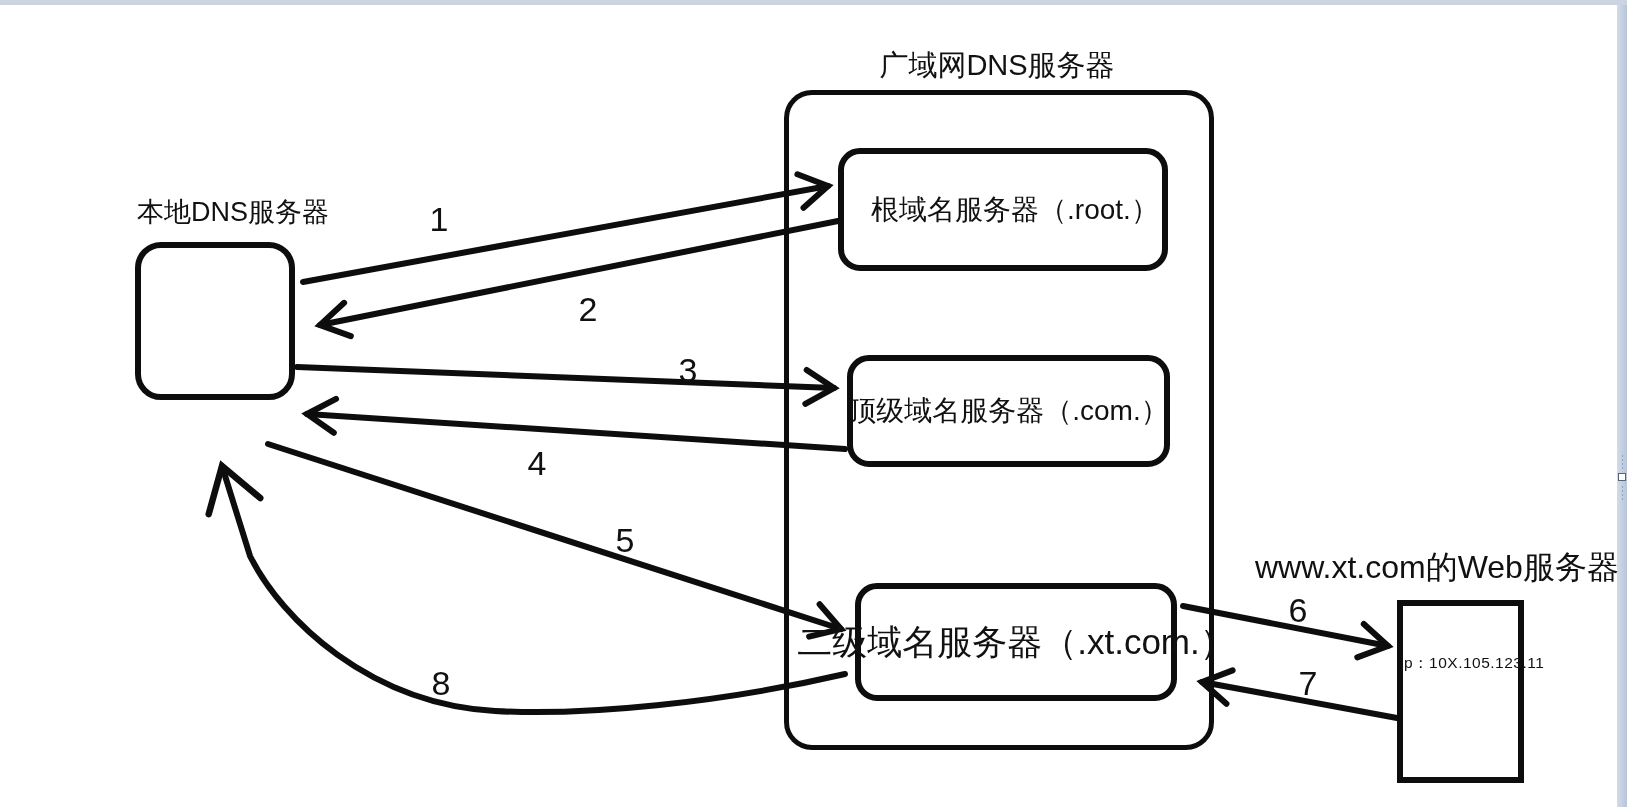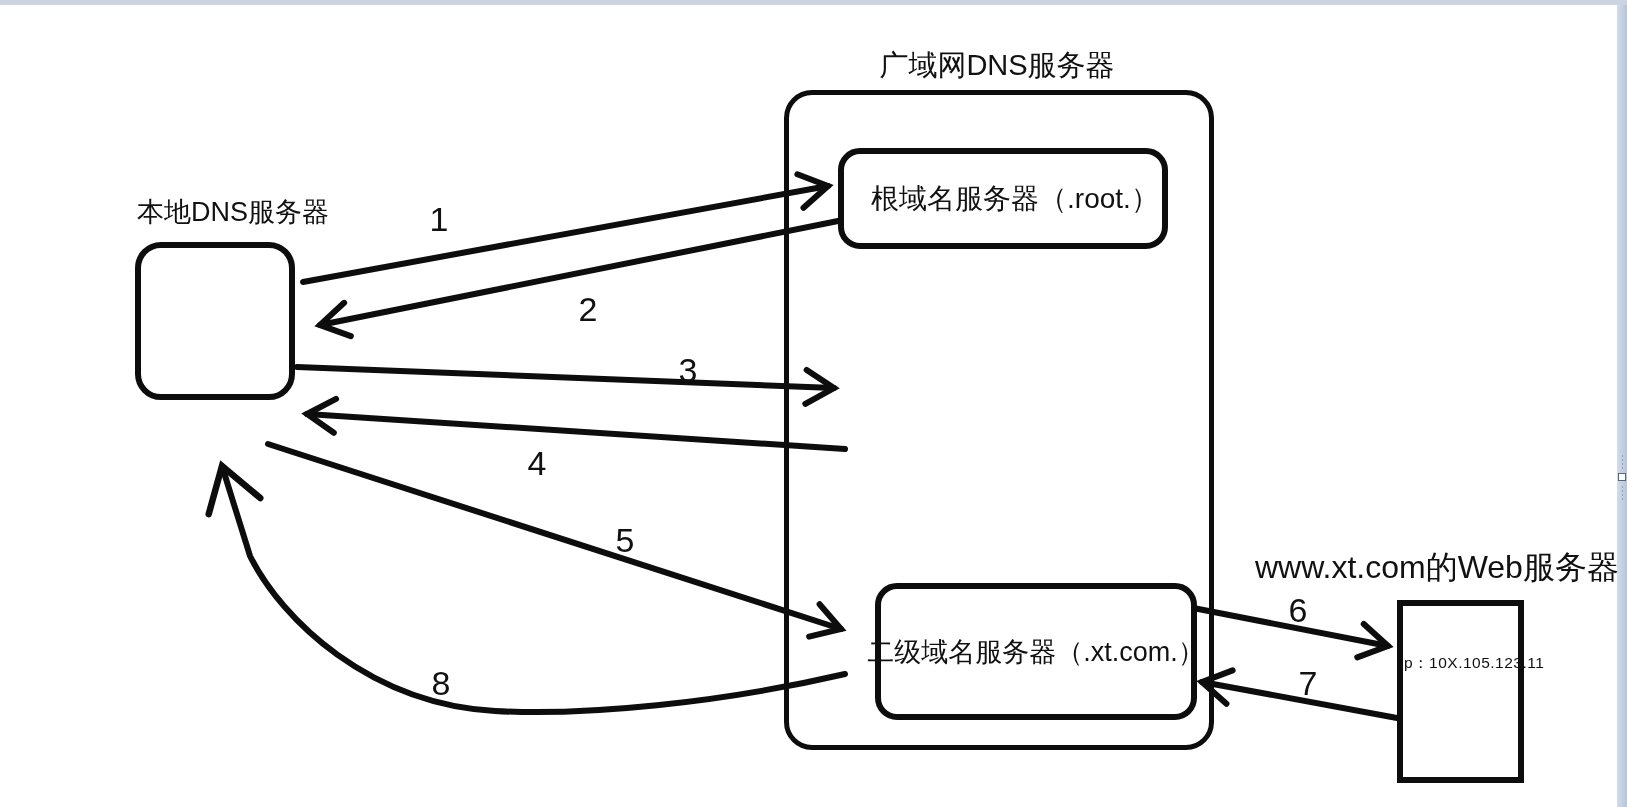--- a/index.html
+++ b/index.html
@@ -14,23 +14,23 @@
   .resize-handle{position:absolute;right:1px;top:473px;width:8px;height:8px;background:#fff;
     border:1.5px solid #55657e;box-sizing:border-box;}
   .sel-dash{position:absolute;right:4px;width:1px;height:14px;
     background:repeating-linear-gradient(to bottom,#93a2ba 0 2px,transparent 2px 4px);}
   
   .node{position:absolute;box-sizing:border-box;border:6px solid #0d0d0d;background:#fff;
     display:flex;align-items:center;justify-content:center;white-space:nowrap;}
   .rounded{border-radius:22px;}
   .local-box{left:135px;top:242px;width:160px;height:158px;border-radius:26px;}
   .wan-container{left:784px;top:90px;width:430px;height:660px;border-width:5px;border-radius:28px;background:transparent;}
-  .root-box{left:838px;top:148px;width:330px;height:101px;font-size:28px;padding-left:24px;}
+  .root-box{left:838px;top:148px;width:330px;height:123px;font-size:28px;padding-left:24px;}
   .com-box{left:847px;top:355px;width:323px;height:112px;font-size:28px;}
-  .xt-box{left:855px;top:583px;width:322px;height:137px;font-size:27px;margin-left:20px;}
+  .xt-box{left:855px;top:583px;width:322px;height:118px;font-size:35px;}
   .web-box{left:1397px;top:600px;width:127px;height:183px;border-radius:0;}
   
   .lbl{position:absolute;text-align:center;white-space:nowrap;}
   .local-label{left:103px;top:194px;width:260px;font-size:27px;}
   .wan-title{left:797px;top:46px;width:400px;font-size:29px;}
   .web-title{left:1255px;top:546px;width:350px;font-size:32px;}
   .ip-text{left:1400px;top:653px;font-size:15.5px;text-align:center;letter-spacing:0.5px;}
   .step-num{position:absolute;font-size:34px;transform:translate(-50%,-50%);}
   .arrow-layer{position:absolute;left:0;top:0;pointer-events:none;}
 </style>
@@ -64,20 +64,23 @@
       <line x1="1397" y1="718" x2="1202" y2="682" marker-end="url(#ah)"></line>
       <path d="M845,674 C720,703 585,716 495,711 C370,704 282,620 250,556 L222,466" marker-end="url(#ahBig)"></path>
     </g>
   </svg>
 
   <div class="node local-box"></div>
   <div class="node wan-container"></div>
   <div class="node rounded root-box">
     <span>根域名服务器（.root.）</span>
   </div>
+  <div class="node rounded com-box">
+    <span>顶级域名服务器（.com.）</span>
+  </div>
   <div class="node rounded xt-box">
     <span>二级域名服务器（.xt.com.）</span>
   </div>
   <div class="node web-box"></div>
 
   <div class="lbl local-label">本地DNS服务器</div>
   <div class="lbl wan-title">广域网DNS服务器</div>
   <div class="lbl web-title">www.xt.com的Web服务器</div>
   <div class="lbl ip-text">ip：10X.105.123.11</div>
 

